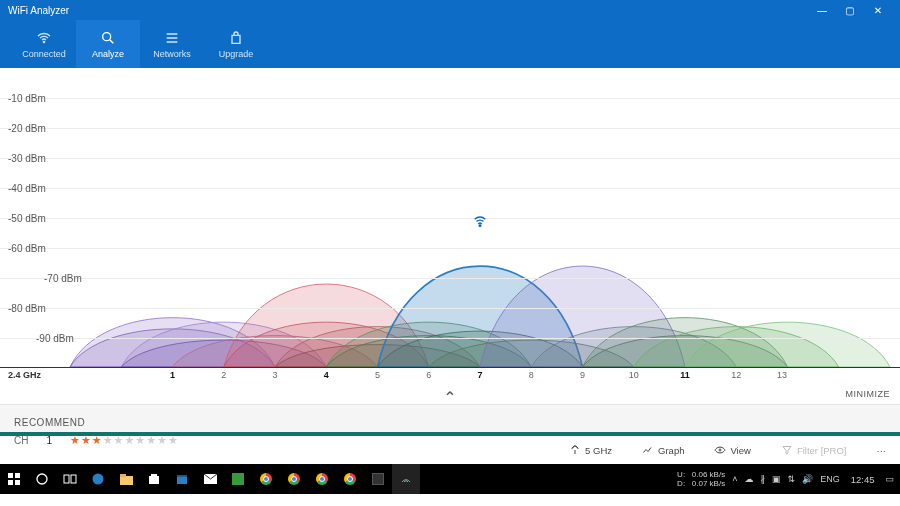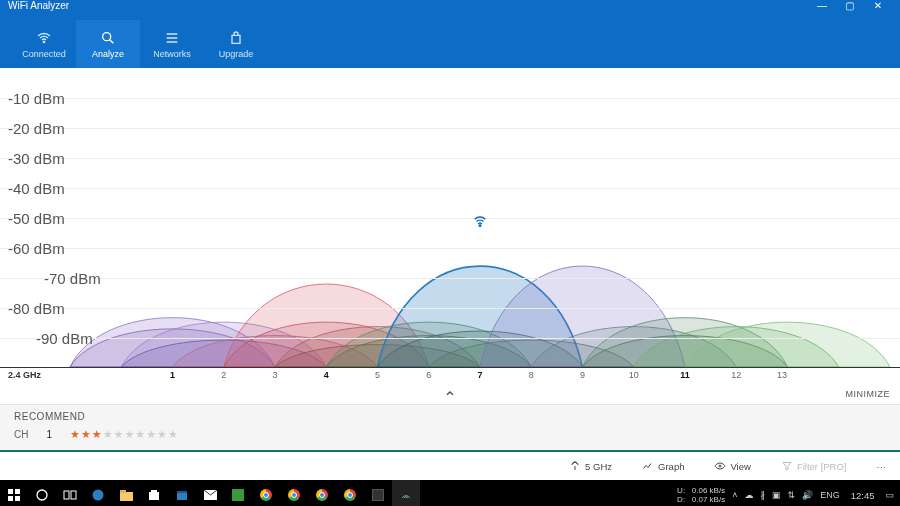--- a/index.html
+++ b/index.html
@@ -1,35 +1,35 @@
 <!DOCTYPE html>
 <html><head>
 <meta charset="utf-8">
 <style>
   *{box-sizing:border-box;margin:0;padding:0;font-family:"Segoe UI",Arial,sans-serif}
   html,body{width:900px;height:506px;overflow:hidden;background:#fff}
-  .titlebar{height:20px;background:#0D6CC6;display:flex;padding:0 8px;color:#fff;font-size:10px}
+  .titlebar{height:20px;background:#0D6CC6;display:flex;align-items:center;padding:0 8px;color:#fff;font-size:10px}
   .titlebar .spacer{flex:1}
   .titlebar .winbtn{width:28px;text-align:center;font-size:10px;cursor:pointer}
   .ribbon{height:48px;background:#0D6CC6;display:flex;align-items:stretch;padding-left:12px}
   .ribbon .tab{width:64px;display:flex;flex-direction:column;align-items:center;justify-content:center;color:#cfe5f7;font-size:9px;cursor:pointer;gap:3px}
   .ribbon .tab.active{background:#1978d4;color:#fff}
   .ribbon .tab svg{width:16px;height:16px}
   .chart{position:relative;height:300px;background:#fff;border-bottom:1px solid #333}
-  .chart .ylabel{position:absolute;left:8px;font-size:15px;color:#555;transform:translateY(-50%)}
+  .chart .ylabel{position:absolute;left:8px;font-size:10px;color:#555;transform:translateY(-50%)}
   .chart .grid{position:absolute;left:0;right:0;border-top:1px solid #ececec}
   .chart svg.curves{position:absolute;left:0;top:0;width:100%;height:100%}
   .xaxis{height:18px;position:relative;font-size:9px;color:#333}
   .xaxis .band{position:absolute;left:8px;top:2px;font-weight:bold}
   .xaxis .tick{position:absolute;top:2px;transform:translateX(-50%);color:#666}
   .xaxis .tick.bold{font-weight:bold;color:#111}
   .collapse{height:18px;position:relative}
   .collapse .chev{position:absolute;left:50%;top:2px;transform:translateX(-50%);cursor:pointer;color:#555}
   .collapse .min{position:absolute;right:10px;top:3px;font-size:9px;color:#555;letter-spacing:.5px;cursor:pointer}
-  .rec{height:48px;background:#f5f5f5;padding:6px 14px;font-size:10px;color:#555;border-top:1px solid #e3e3e3;border-bottom:2px solid #0f766e}
+  .rec{height:32px;background:#f5f5f5;padding:12px 14px;font-size:10px;color:#555;border-top:1px solid #e3e3e3;border-bottom:4px solid #0f766e}
   .rec .row2{margin-top:6px;display:flex;align-items:center;gap:18px}
   .rec .chlabel{font-size:10px;color:#666}
   .rec .chval{font-size:10px;color:#222}
   .stars{display:flex;gap:1px}
   .star{font-size:11px;color:#d0d0d0}
   .star.on{color:#e96a2b}
   .toolbar{height:28px;display:flex;align-items:center;justify-content:flex-end;gap:30px;padding-right:14px;font-size:9.5px;color:#444}
   .toolbar .item{display:flex;align-items:center;gap:4px;cursor:pointer}
   .toolbar .item.disabled{color:#bbb;cursor:default}
   .toolbar svg{width:12px;height:12px}

